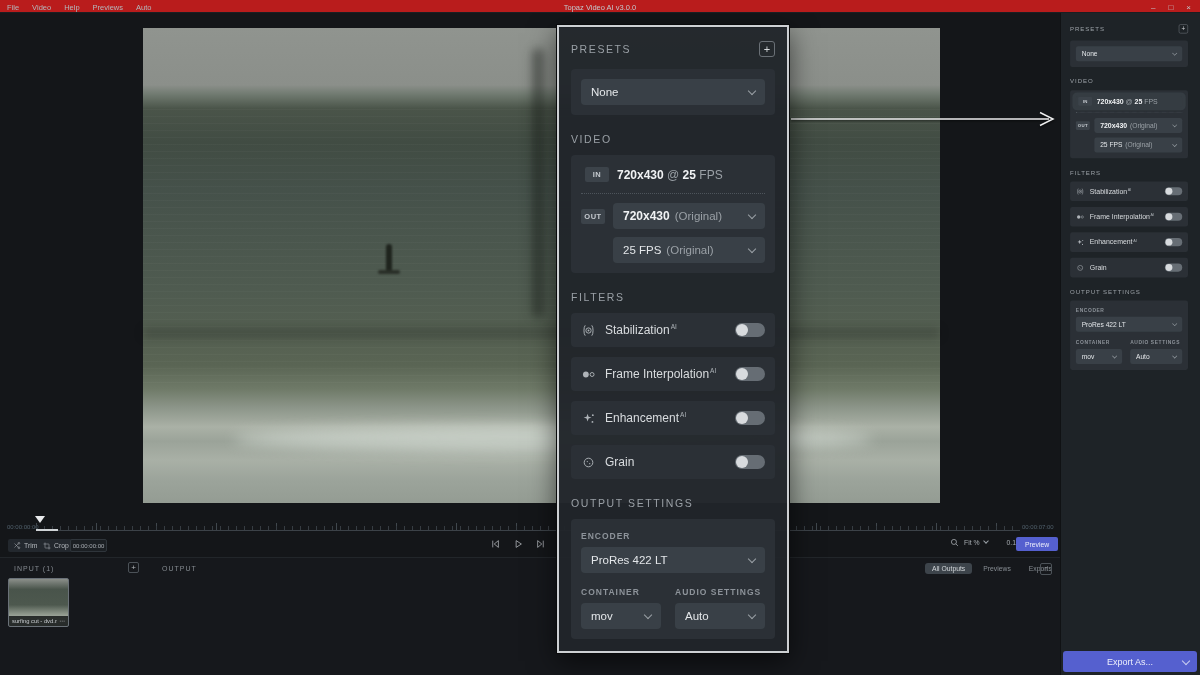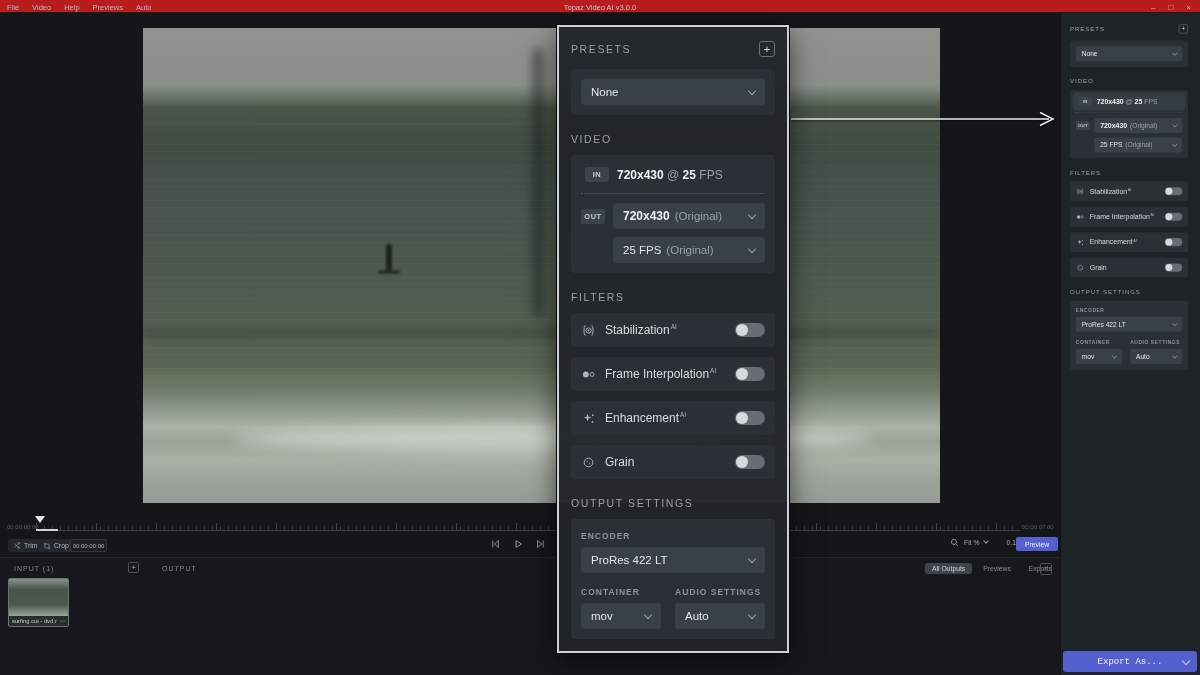--- a/index.html
+++ b/index.html
@@ -62,21 +62,21 @@
   sup.ai { font-size:6.5px; color:#aeb3b8; margin-left:1px; }
   .toggle { margin-left:auto; width:30px; height:14px; border-radius:8px; background:#666d74; position:relative; flex:none; cursor:pointer; }
   .toggle .knob { position:absolute; left:1px; top:1px; width:12px; height:12px; border-radius:50%; background:#d8dbde; }
   .field-label { font-size:8.5px; font-weight:bold; color:#8d939a; letter-spacing:1px; margin:2px 0 6px; }
   .out-cols { display:flex; gap:14px; margin-top:12px; }
   .col-container { width:80px; flex:none; }
   .col-audio { flex:1; }
 
   
   .sidebar { position:absolute; left:1060px; top:13px; width:140px; height:662px; background:#1e2327; border-left:1px solid #101214; z-index:2; }
-  .export-btn { position:absolute; left:1063px; top:651px; width:134px; height:21px; background:#5560cf; border-radius:3px; color:#eceefb; font-size:9px; display:flex; align-items:center; justify-content:center; z-index:3; cursor:pointer;font-family:Liberation Mono, monospace; }
+  .export-btn { position:absolute; left:1063px; top:651px; width:134px; height:21px; background:#5560cf; border-radius:3px; color:#eceefb; font-size:9px; display:flex; align-items:center; justify-content:center; z-index:3; cursor:pointer; }
   .export-btn .chev { position:absolute; right:8px; border-color:#c9cdf0; margin-top:-1px; }
 
   
   .tc { position:absolute; font-size:6px; color:#51606c; z-index:2; }
   .ruler { position:absolute; left:36px; top:521px; width:984px; height:10px; z-index:2; }
   .ruler .ticks { position:absolute; bottom:1px; left:0; width:100%; height:4px;
     background:repeating-linear-gradient(90deg, #373d43 0 1px, transparent 1px 8px); }
   .ruler .majorticks { position:absolute; bottom:1px; left:0; width:100%; height:7px;
     background:repeating-linear-gradient(90deg, #40474d 0 1px, transparent 1px 60px); }
   .ruler .baseline { position:absolute; bottom:0; left:0; width:100%; height:1px; background:#3c4248; }

